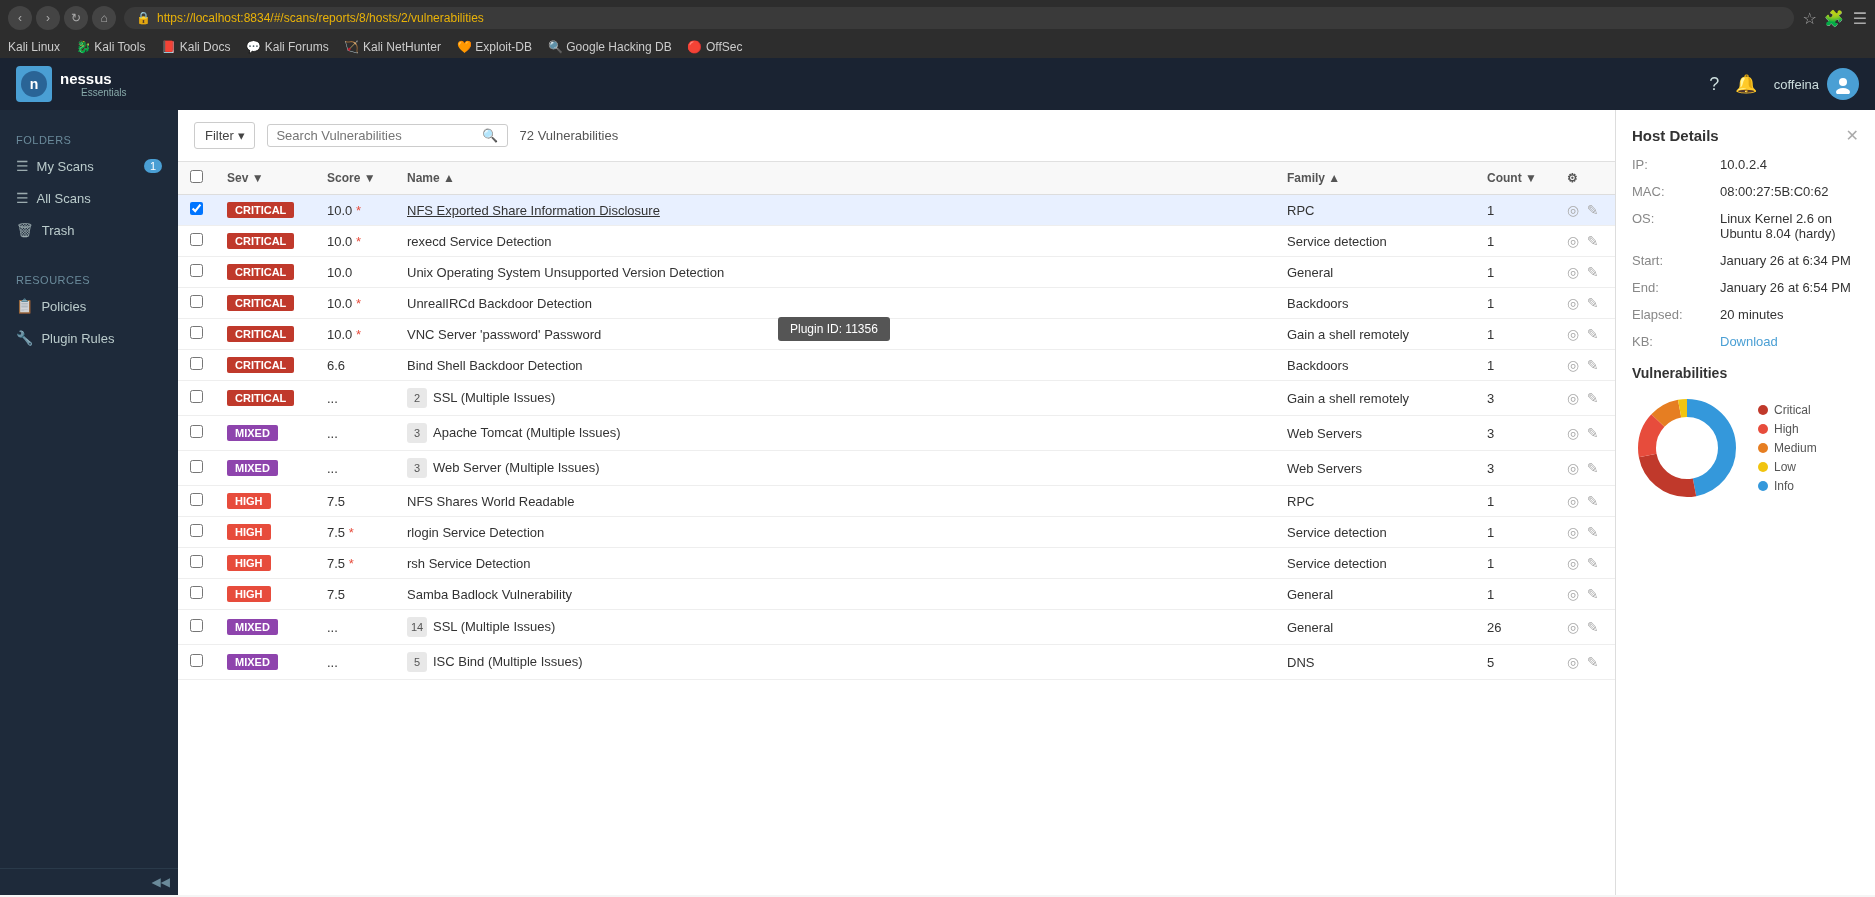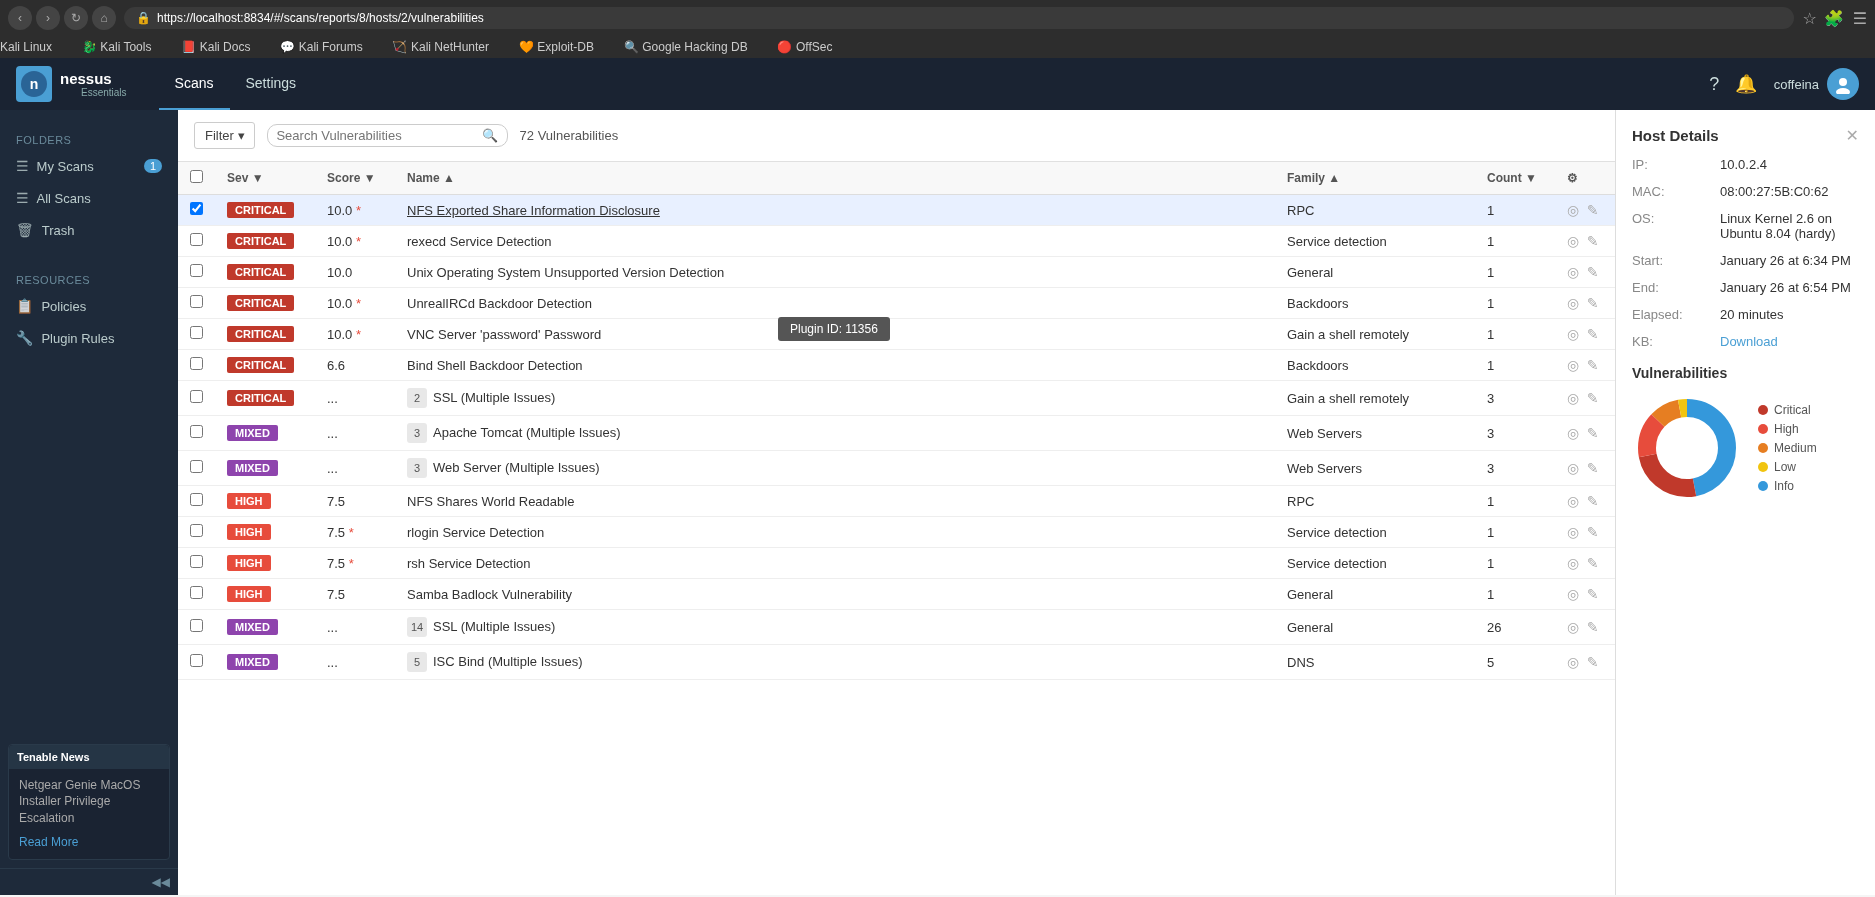--- a/index.html
+++ b/index.html
@@ -3,26 +3,26 @@
   <meta charset="utf-8">
   <style>
     * { box-sizing: border-box; margin: 0; padding: 0; }
     body { font-family: -apple-system, BlinkMacSystemFont, 'Segoe UI', sans-serif; font-size: 13px; background: #f5f5f5; color: #333; }
 
     
     .browser-chrome { background: #2d2d2d; padding: 6px 8px; display: flex; align-items: center; gap: 8px; }
     .browser-nav-btns { display: flex; gap: 4px; }
     .nav-btn { width: 24px; height: 24px; background: #444; border-radius: 50%; border: none; color: #aaa; cursor: pointer; display: flex; align-items: center; justify-content: center; font-size: 12px; }
     .address-bar { flex: 1; background: #3a3a3a; border-radius: 20px; padding: 4px 12px; display: flex; align-items: center; gap: 6px; color: #ccc; font-size: 12px; }
-    .address-bar-text { color: #ffffff; font-size: 12px; }
+    .address-bar-text { color: #eab308; font-size: 12px; }
     .browser-actions { display: flex; gap: 8px; align-items: center; }
     .browser-action-btn { color: #aaa; font-size: 16px; cursor: pointer; }
 
     
-    .bookmarks-bar { background: #2d2d2d; padding: 4px 0; display: flex; gap: 30px; align-items: flex-end; }
+    .bookmarks-bar { background: #2d2d2d; padding: 4px 8px; display: flex; gap: 16px; align-items: flex-end; }
     .bookmark-item { color: #ccc; font-size: 12px; cursor: pointer; display: flex; align-items: center; gap: 4px; white-space: nowrap; }
 
     
     .app { display: flex; flex-direction: column; height: calc(100vh - 60px); }
 
     
     .top-nav { background: #1a2332; display: flex; align-items: center; padding: 0 16px; height: 52px; }
     .logo { display: flex; align-items: center; gap: 8px; margin-right: 32px; }
     .logo-icon { width: 36px; height: 36px; background: #4a9fd4; border-radius: 4px; display: flex; align-items: center; justify-content: center; }
     .logo-sub { color: #8aa; font-size: 10px; display: block; margin-left: 21px; }
@@ -53,21 +53,21 @@
     .news-link { color: #4a9fd4; font-size: 12px; cursor: pointer; display: block; margin-top: 8px; }
 
     .sidebar-toggle { display: flex; align-items: center; justify-content: flex-end; padding: 6px 8px; cursor: pointer; color: #6a8a9a; font-size: 12px; border-top: 1px solid #2a3a4a; }
 
     
     .content-area { flex: 1; display: flex; flex-direction: column; overflow: hidden; background: #fff; }
 
     
     .toolbar { display: flex; align-items: center; padding: 12px 16px; gap: 12px; border-bottom: 1px solid #e0e0e0; background: #fff; }
     .filter-btn { display: flex; align-items: center; gap: 4px; padding: 5px 10px; border: 1px solid #ccc; border-radius: 3px; background: white; cursor: pointer; font-size: 13px; color: #444; }
-    .search-box { display: flex; align-items: center; border: 1px solid #ccc; border-radius: 10px; padding: 3px 8px; gap: 6px; background: white; }
+    .search-box { display: flex; align-items: center; border: 1px solid #ccc; border-radius: 3px; padding: 3px 8px; gap: 6px; background: white; }
     .search-input { border: none; outline: none; font-size: 13px; width: 200px; }
     .search-icon { color: #888; font-size: 13px; }
     .vuln-count { color: #555; font-size: 13px; }
 
     
     .table-container { flex: 1; overflow-y: auto; }
     .vuln-table { width: 100%; border-collapse: collapse; }
     .vuln-table th { background: #f8f8f8; padding: 8px 12px; text-align: left; font-size: 12px; color: #555; border-bottom: 1px solid #ddd; font-weight: 600; white-space: nowrap; }
     .vuln-table td { padding: 7px 12px; border-bottom: 1px solid #eee; font-size: 13px; vertical-align: middle; }
     .vuln-table tr.selected td { background: #e8f0ff; }
@@ -161,24 +161,20 @@
         <svg width="28" height="28" viewBox="0 0 28 28">
           <circle cx="14" cy="14" r="13" fill="#2a6496"></circle>
           <text x="14" y="19" text-anchor="middle" fill="white" font-size="14" font-weight="bold">n</text>
         </svg>
       </div>
       <div>
         <span style="color:white;font-size:15px;font-weight:700;">nessus</span>
         <span class="logo-sub">Essentials</span>
       </div>
     </div>
-    <nav class="nav-links">
-      <a class="nav-link active">Scans</a>
-      <a class="nav-link">Settings</a>
-    </nav>
     <div class="nav-right">
       <span class="nav-icon">?</span>
       <span class="nav-icon">🔔</span>
       <div class="user-info">
         <span>coffeina</span>
         <div class="user-avatar">
           <svg width="20" height="20" viewBox="0 0 20 20">
               <circle cx="10" cy="8" r="4" fill="white"></circle>
               <ellipse cx="10" cy="18" rx="7" ry="4" fill="white"></ellipse>
             </svg>
@@ -212,25 +208,20 @@
           <span class="sidebar-item-icon">📋</span>
           <span>Policies</span>
         </div>
         <div class="sidebar-item">
           <span class="sidebar-item-icon">🔧</span>
           <span>Plugin Rules</span>
         </div>
       </div>
 
       <div class="sidebar-bottom">
-        <div class="news-box">
-          <div class="news-title">Tenable News</div>
-          <div class="news-content">Netgear Genie MacOS Installer Privilege Escalation</div>
-          <a class="news-link">Read More</a>
-        </div>
         <div class="sidebar-toggle">
           <span>◀◀</span>
         </div>
       </div>
     </div>
 
     <div class="content-area">
 
       <div class="toolbar">
         <button class="filter-btn">

